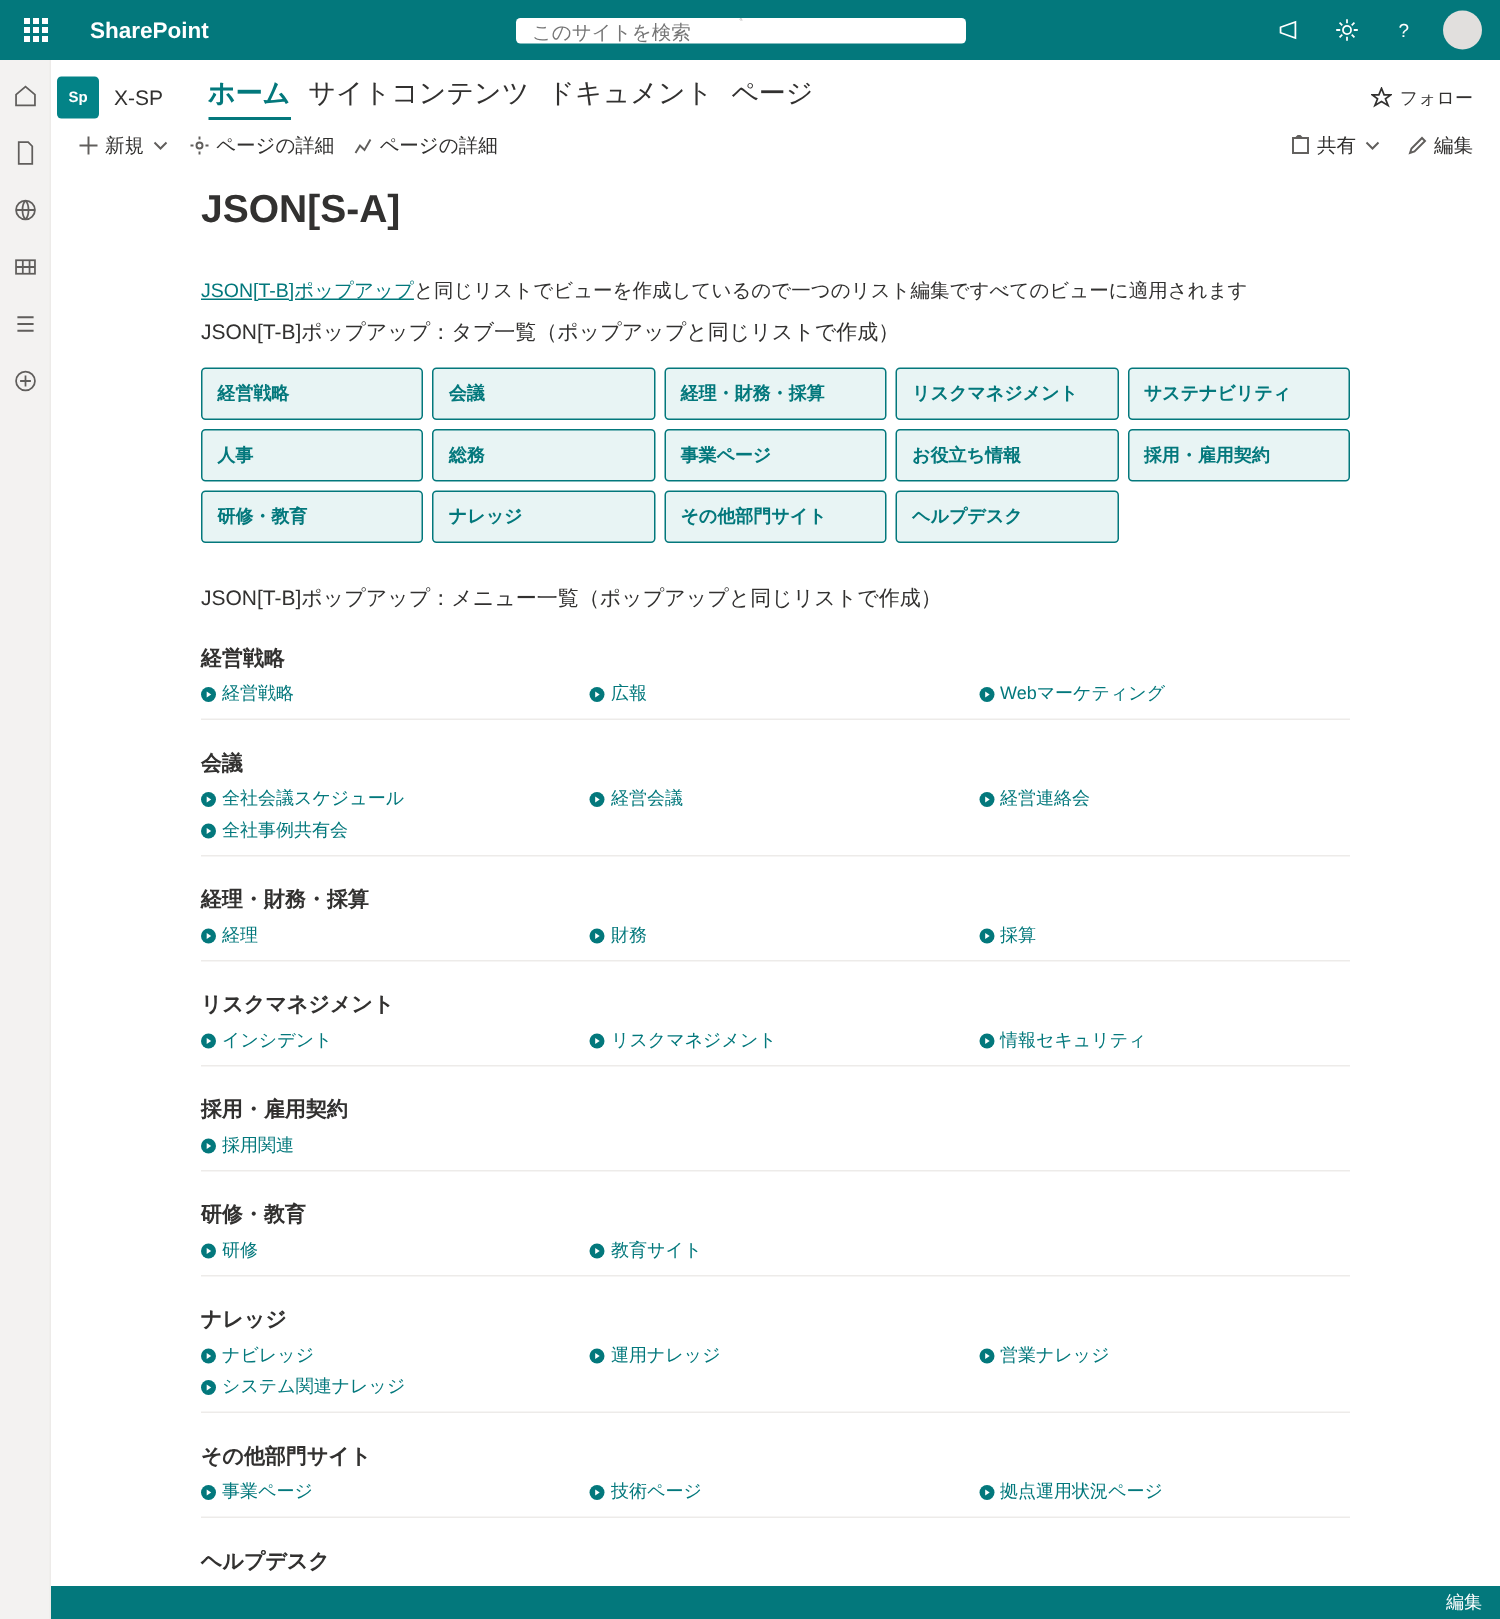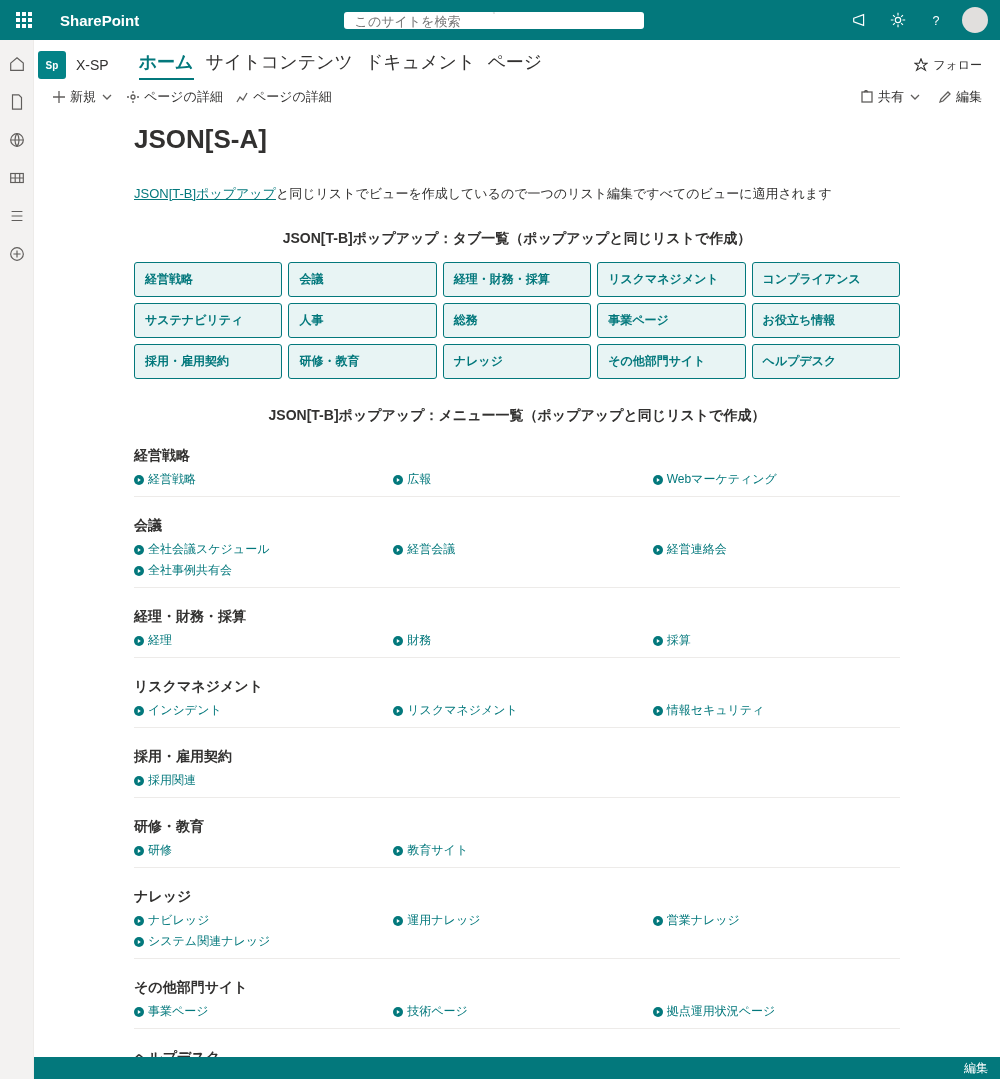--- a/index.html
+++ b/index.html
@@ -35,24 +35,24 @@
 .follow svg { width: 14px; height: 14px; fill: none; stroke: #323130; stroke-width: 1.3; }
 
 .cmd-bar { display: flex; align-items: center; padding: 8px 18px; border-bottom: none; font-size: 13px; }
 .cmd-left { display: flex; gap: 12px; }
 .cmd-btn { display: flex; align-items: center; gap: 4px; cursor: pointer; color: #323130; }
 .cmd-btn svg { width: 14px; height: 14px; fill: none; stroke: #605e5c; stroke-width: 1.3; }
 .cmd-right { margin-left: auto; display: flex; gap: 16px; }
 
 .main { padding: 10px 100px 40px 100px; }
 .page-title { font-size: 26px; font-weight: 700; margin-bottom: 30px; }
-.intro { font-size: 13px; margin-bottom: 27px; }
+.intro { font-size: 13px; margin-bottom: 10px; }
 .intro a { color: #03787c; text-decoration: underline; }
 
-.section-heading { font-weight: 700; font-size: 14px; margin-bottom: 14px; text-align: center; }
+.section-heading { font-weight: 400; font-size: 14px; margin-bottom: 14px; }
 
 .tab-grid { display: grid; grid-template-columns: repeat(5, 1fr); gap: 6px; margin-bottom: 28px; }
 .tab-cell { background: #e8f4f4; border: 1px solid #03787c; border-radius: 3px; padding: 8px 10px; color: #03787c; font-weight: 700; font-size: 12px; cursor: pointer; }
 
 .menu-section { margin-bottom: 12px; }
 .menu-cat { font-weight: 700; font-size: 14px; padding: 8px 0 6px 0; }
 .menu-items { display: grid; grid-template-columns: repeat(3, 1fr); column-gap: 12px; row-gap: 4px; border-bottom: 1px solid #edebe9; padding-bottom: 8px; }
 .menu-item { display: flex; align-items: center; gap: 4px; color: #03787c; font-size: 12px; cursor: pointer; }
 .menu-item .bullet { width: 10px; height: 10px; border-radius: 50%; background: #03787c; position: relative; flex-shrink: 0; }
 .menu-item .bullet::after { content: ""; position: absolute; left: 50%; top: 50%; width: 0; height: 0; border-left: 3px solid #fff; border-top: 2px solid transparent; border-bottom: 2px solid transparent; transform: translate(-40%, -50%); }
@@ -216,21 +216,20 @@
       <p class="intro">
         <a href="#">JSON[T-B]ポップアップ</a><span>と同じリストでビューを作成しているので一つのリスト編集ですべてのビューに適用されます</span>
       </p>
 
       <div class="section-heading">JSON[T-B]ポップアップ：タブ一覧（ポップアップと同じリストで作成）</div>
       <div class="tab-grid" id="tab-grid">
           <div class="tab-cell">経営戦略</div>
           <div class="tab-cell">会議</div>
           <div class="tab-cell">経理・財務・採算</div>
           <div class="tab-cell">リスクマネジメント</div>
-          <div class="tab-cell">コンプライアンス</div>
           <div class="tab-cell">サステナビリティ</div>
           <div class="tab-cell">人事</div>
           <div class="tab-cell">総務</div>
           <div class="tab-cell">事業ページ</div>
           <div class="tab-cell">お役立ち情報</div>
           <div class="tab-cell">採用・雇用契約</div>
           <div class="tab-cell">研修・教育</div>
           <div class="tab-cell">ナレッジ</div>
           <div class="tab-cell">その他部門サイト</div>
           <div class="tab-cell">ヘルプデスク</div>

